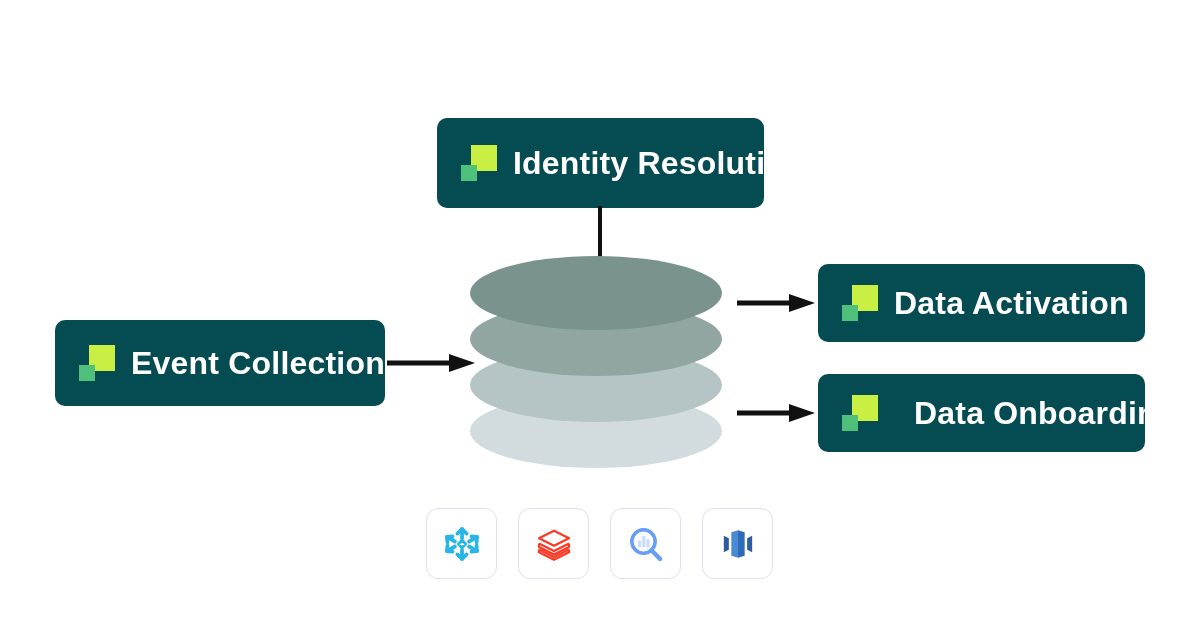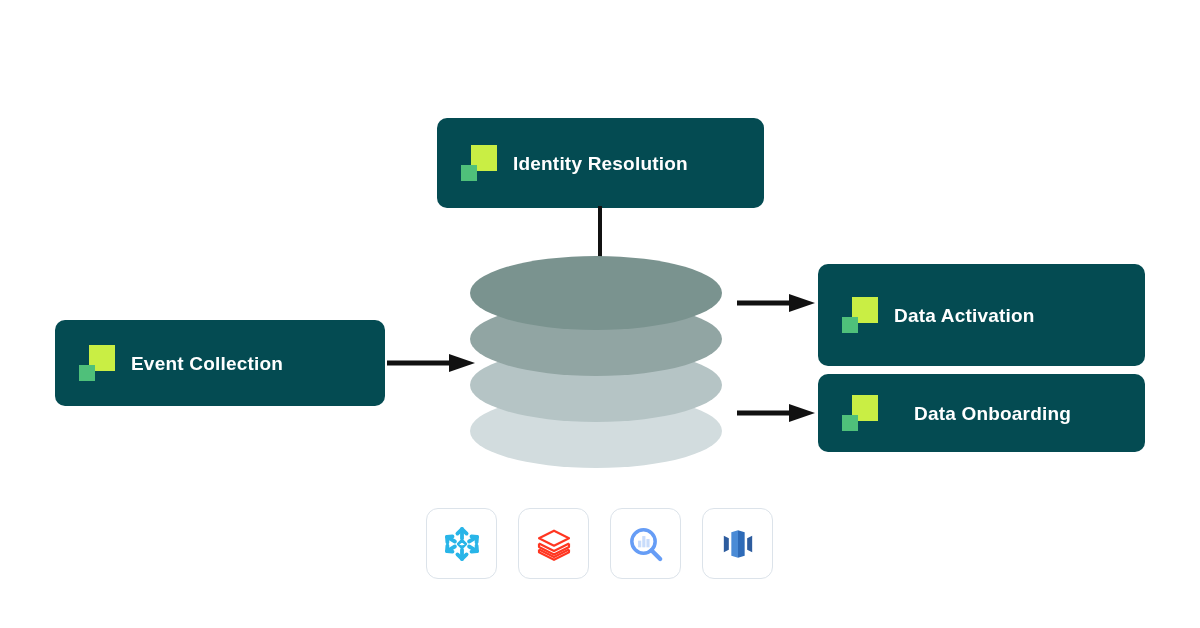--- a/index.html
+++ b/index.html
@@ -48,30 +48,30 @@
   .card-icon .sq-small {
     position: absolute;
     left: 0px;
     top: 20px;
     width: 16px;
     height: 16px;
     background: #4FC07A;
   }
   .card-label {
     color: #ffffff;
-    font-size: 19px;
+    font-size: 32px;
     font-weight: 600;
     letter-spacing: 0.2px;
     white-space: nowrap;
     line-height: 1;
   }
 
   #card-identity-resolution { left: 437px; top: 118px; width: 327px; height: 90px; }
   #card-event-collection    { left: 55px;  top: 320px; width: 330px; height: 86px; }
-  #card-data-activation     { left: 818px; top: 264px; width: 327px; height: 102px; }
+  #card-data-activation     { left: 818px; top: 264px; width: 327px; height: 78px; }
   #card-data-onboarding     { left: 818px; top: 374px; width: 327px; height: 78px; gap: 20px; }
 
   
   #database-stack {
     position: absolute;
     left: 470px;
     top: 256px;
     width: 258px;
     height: 212px;
   }

